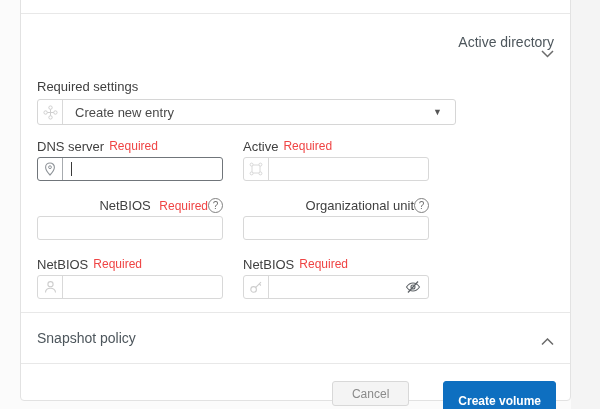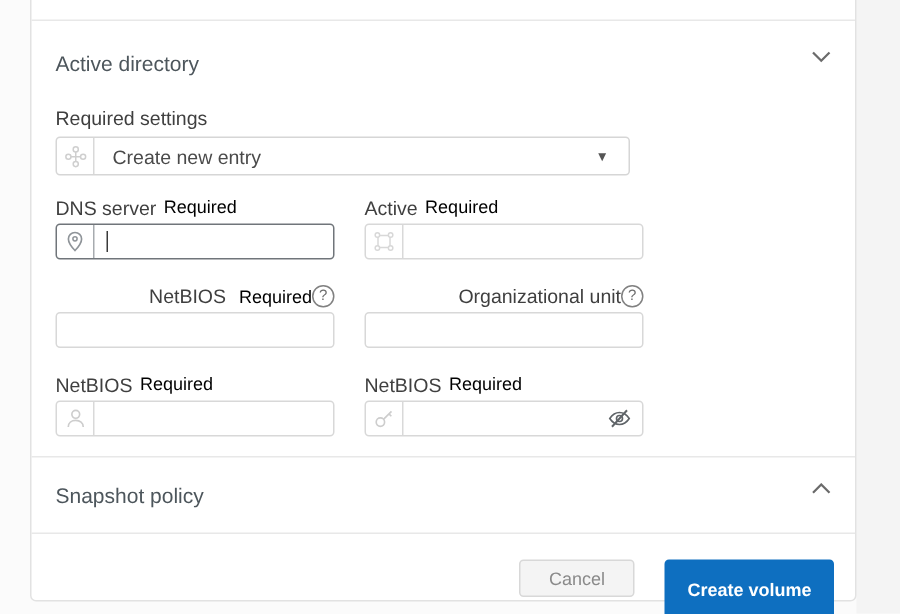--- a/index.html
+++ b/index.html
@@ -2,28 +2,28 @@
 <html><head>
 <meta charset="utf-8">
 <style>
   * { margin:0; padding:0; box-sizing:border-box; }
   html,body { width:600px; height:409px; overflow:hidden;
     font-family:"Liberation Sans", sans-serif; background:#fbfbfb; }
   .bg-right { position:absolute; left:571px; top:0; width:29px; height:409px; background:#f4f4f4; }
   .card { position:absolute; left:20px; top:-20px; width:551px; height:421px;
     background:#ffffff; border:1px solid #e2e2e2; border-radius:4px; }
   .card-top { height:33px; border-bottom:1px solid #e8e8e8; }
-  .section-header { display:flex; justify-content:space-between; align-items:flex-start;
-    padding:20px 16px 0 16px; }
+  .section-header { display:flex; justify-content:space-between; align-items:flex-end;
+    padding:20px 16px 0 16px;flex-direction:column; }
   .section-title { font-size:14px; color:#4d565c; }
   .chev { width:13px; height:8px; cursor:pointer; }
   .lbl-row { display:flex; align-items:center; font-size:13px; color:#3f3f3f; }
-  .required { color:#000000; font-size:12px; margin-left:5px; }
+  .required { color:#ef4444; font-size:12px; margin-left:5px; }
   .avail-lbl { margin:21px 16px 0 16px; }
-  .dropdown { margin:5px 16px 0 16px; width:383px; height:26px;
+  .dropdown { margin:5px 16px 0 16px; width:419px; height:26px;
     border:1px solid #d6d6d6; border-radius:3px; display:flex; align-items:stretch;
     background:#fff; cursor:pointer; }
   .icon-box { width:25px; display:flex; align-items:center; justify-content:center;
     border-right:1px solid #d9d9d9; flex:none; }
   .dd-text { flex:1; display:flex; align-items:center; padding-left:12px;
     font-size:13px; color:#4a4a4a; }
   .dd-caret { align-self:center; margin-right:13px; font-size:9px; color:#555; }
   .grid { margin:14px 16px 0 16px; display:grid; grid-template-columns:186px 186px;
     column-gap:14px;gap:20px; }
   .grid.r2 { margin-top:17px; }
@@ -34,27 +34,27 @@
   .inp.focused { border-color:#70757a; }
   .inp.focused .icon-box { border-right-color:#a7abaf; }
   .inp input { flex:1; border:none; outline:none; background:transparent;
     font-size:13px; color:#333; padding:0 8px; min-width:0; }
   .caret { width:1px; height:14px; background:#3a3a3a; align-self:center; margin-left:8px; }
   .help { width:15px; height:15px; border:1px solid #818181; border-radius:50%;
     display:flex; align-items:center; justify-content:center; font-size:10px;
     color:#6f6f6f; cursor:pointer; flex:none; }
   .eye-btn { align-self:center; margin-right:7px; cursor:pointer; display:flex; }
   .divider { border-top:1px solid #e8e8e8; margin-top:13px; }
-  .snap-header { display:flex; justify-content:space-between; align-items:flex-start;
+  .snap-header { display:flex; justify-content:space-between; align-items:flex-end;
     padding:17px 16px; border-bottom:1px solid #e8e8e8; }
   .footer { display:flex; justify-content:flex-end; align-items:flex-start;
     padding:17px 14px 0 0; }
   .btn-cancel { height:25px; padding:0 19px; background:#f4f4f4; border:1px solid #d8d8d8;
     border-radius:3px; color:#8a8a8a; font-size:12px; cursor:pointer;
-    margin-right:20px; font-family:inherit; }
+    margin-right:34px; font-family:inherit; }
   .btn-primary { height:40px; padding:0 14px; background:#0e6fc0; border:1px solid #0e6fc0;
     border-radius:3px; color:#ffffff; font-size:12px; font-weight:bold; cursor:pointer;
     font-family:inherit; }
   svg { display:block; }
 </style>
 </head>
 <body>
 
 <div class="bg-right"></div>
 

